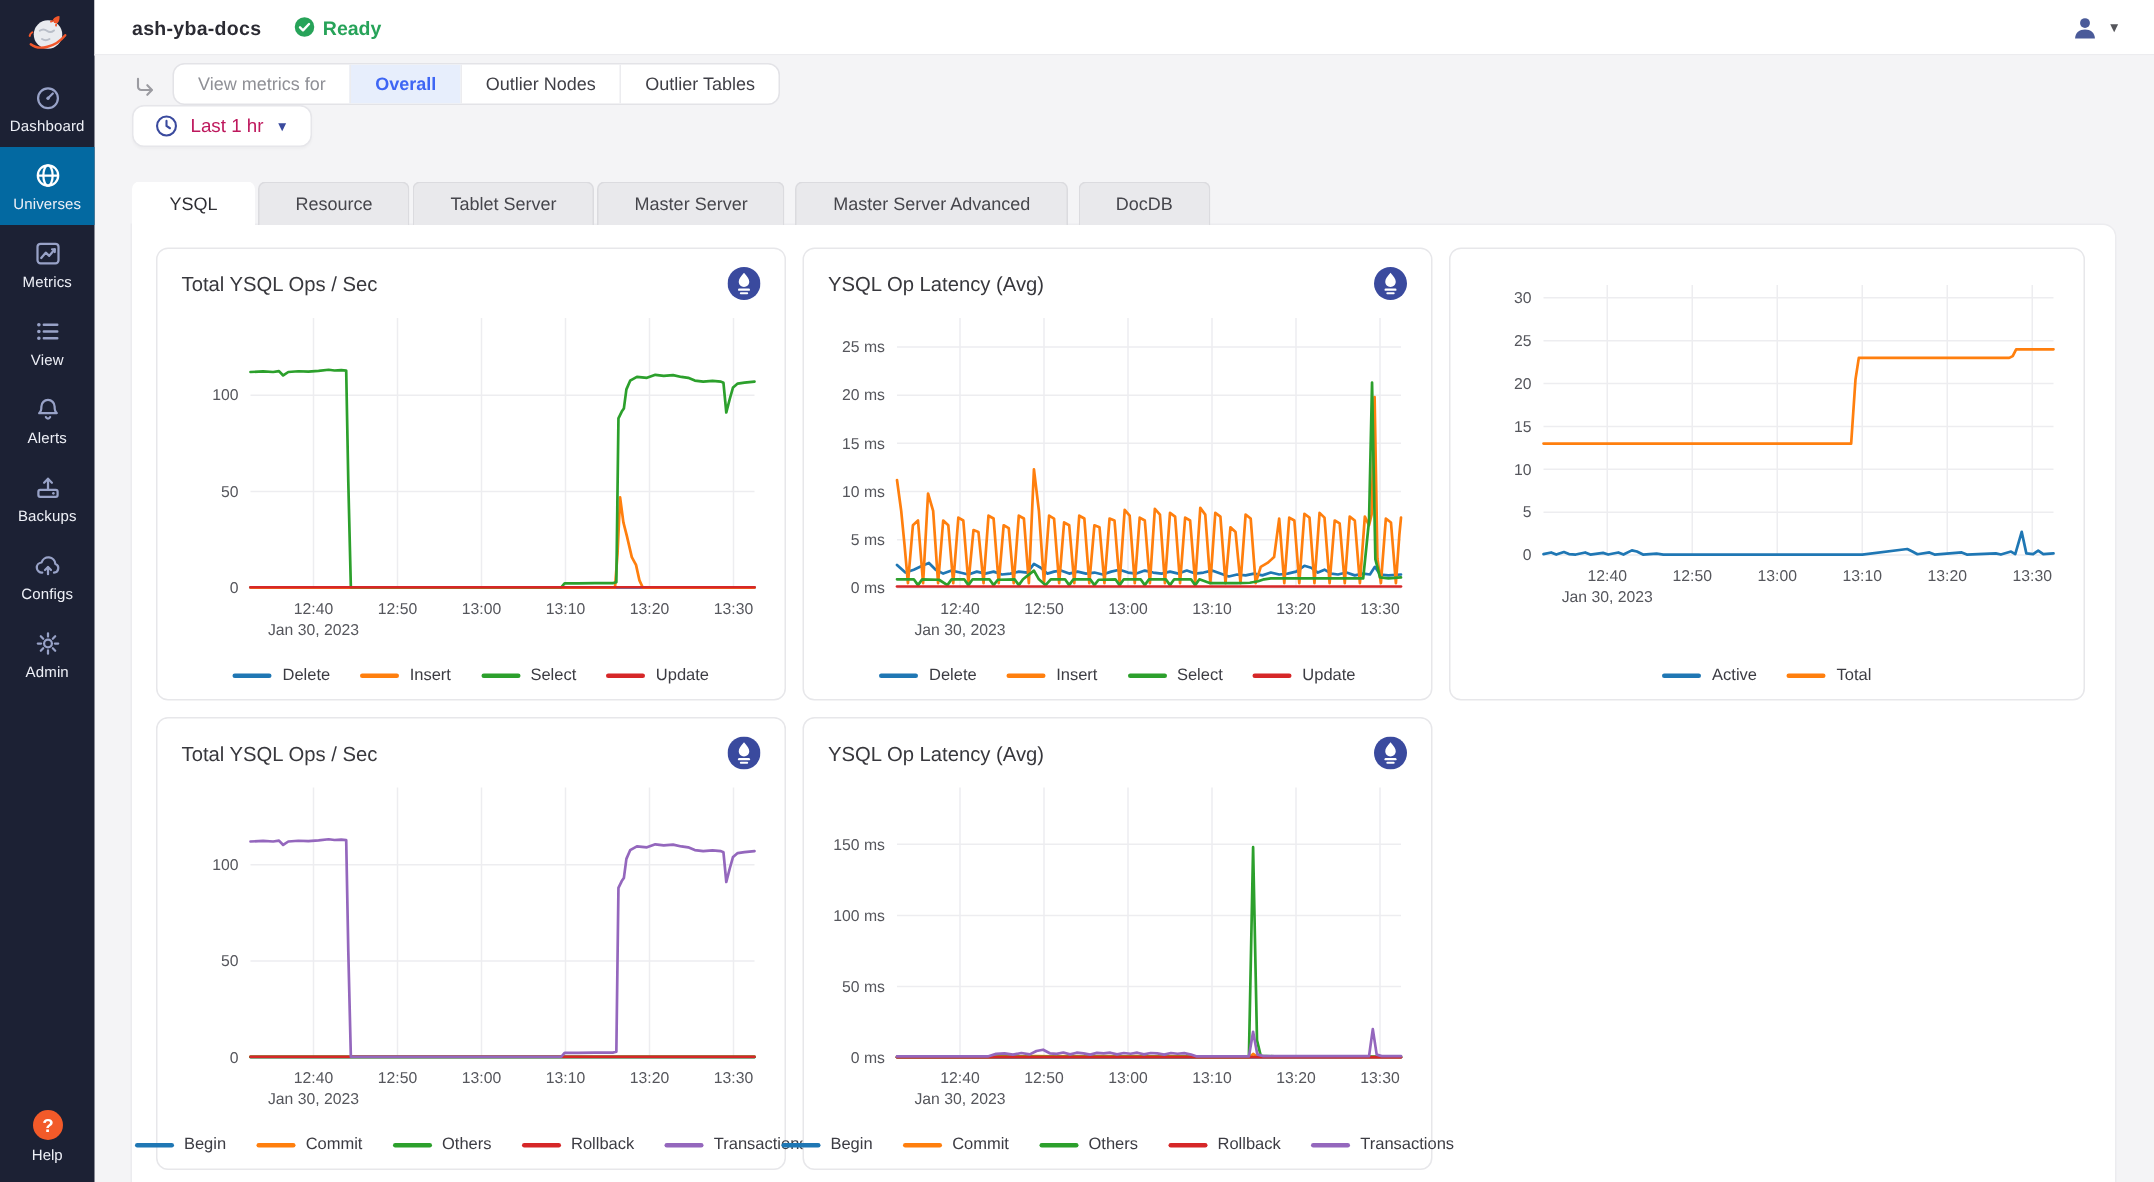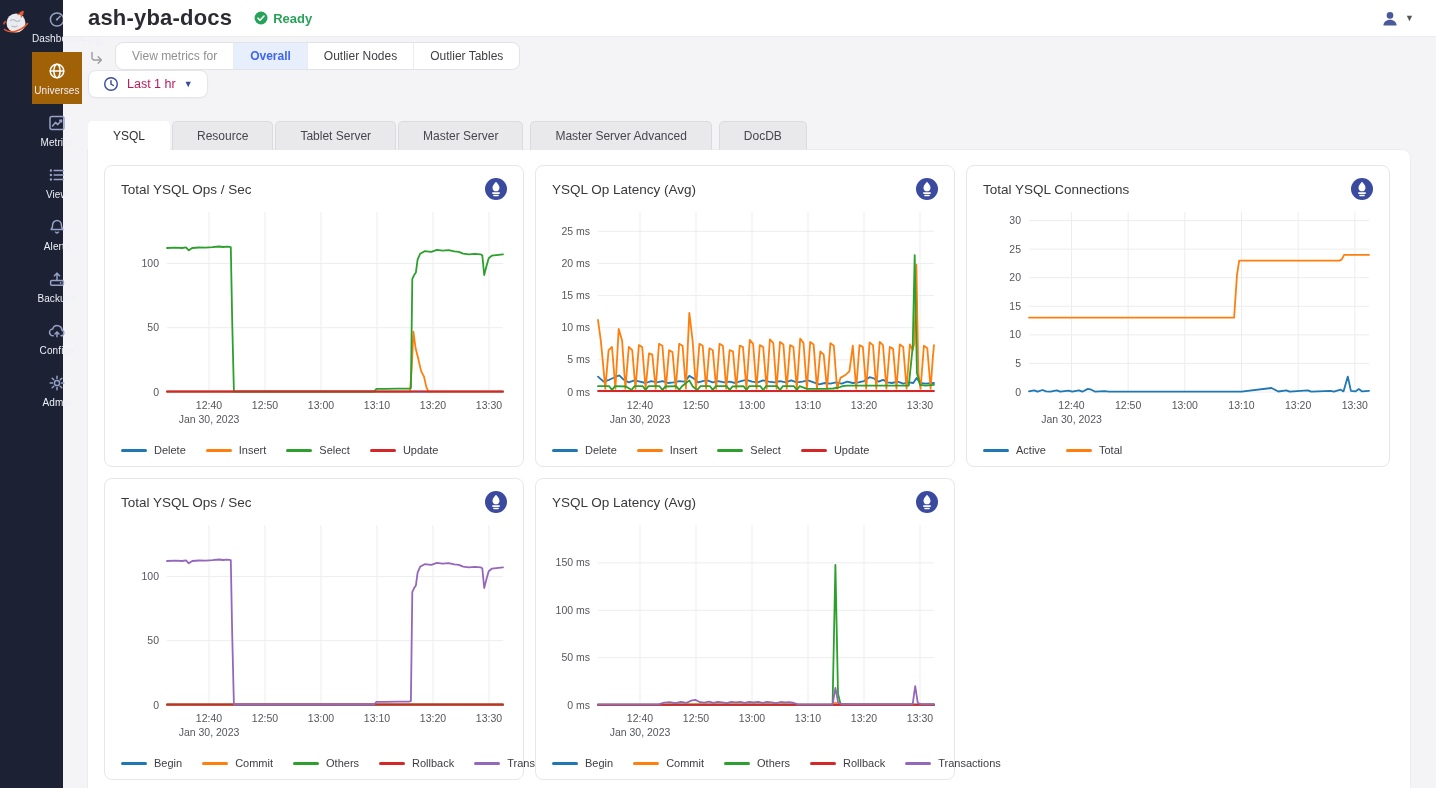--- a/index.html
+++ b/index.html
@@ -1,33 +1,33 @@
 <!DOCTYPE html>
 <html><head>
 <meta charset="utf-8">
 <style>
   * { margin:0; padding:0; box-sizing:border-box; }
   html,body { width:1436px; height:788px; overflow:hidden; font-family:"Liberation Sans", sans-serif; background:#f4f4f6; }
   .app { display:flex; width:100%; height:100%; }
 
   
-  .sidebar { width:63px; min-width:63px; background:#1c2134; display:flex; flex-direction:row; align-items:stretch; height:100%; }
+  .sidebar { width:63px; min-width:63px; background:#1c2134; display:flex; flex-direction:column; align-items:stretch; height:100%; }
   .logo-box { height:46px; display:flex; align-items:center; justify-content:center; }
   .nav-item { display:flex; flex-direction:column; align-items:center; padding:9px 0 8px; cursor:pointer; }
   .nav-item .nav-label { font-size:10px; color:#eef0f7; margin-top:4px; letter-spacing:.1px; }
-  .nav-item.active { background:#a16207; }
+  .nav-item.active { background:#0369a1; }
   .nav-item svg { display:block; }
   .nav-spacer { flex:1; }
   .help-item { display:flex; flex-direction:column; align-items:center; padding:10px 0 12px; cursor:pointer; }
   .help-item .nav-label { font-size:10px; color:#eef0f7; margin-top:4px; }
 
   
   .main { flex:1; display:flex; flex-direction:column; height:100%; }
   .topbar { height:37px; background:#fff; border-bottom:1px solid #ececef; display:flex; align-items:center; padding:0 22px 0 25px; }
-  .uni-title { font-size:22px; font-weight:bold; color:#2b2b33; letter-spacing:.2px; }
+  .uni-title { font-size:13px; font-weight:bold; color:#2b2b33; letter-spacing:.2px; }
   .ready-badge { display:flex; align-items:center; gap:5px; margin-left:22px; }
   .ready-badge span { color:#27a359; font-size:13px; font-weight:bold; }
   .topbar-right { margin-left:auto; display:flex; align-items:center; gap:6px; cursor:pointer; }
   .user-caret { font-size:9px; color:#55565c; }
 
   .content { flex:1; padding:4px 26px 0 25px; overflow:hidden; }
 
   
   .controls-row { display:flex; justify-content:space-between; align-items:flex-start; margin-top:1px;flex-direction:column; }
   .metrics-for { display:flex; align-items:center; gap:10px; }
@@ -48,21 +48,21 @@
   .tab.gap-before { margin-left:5px; }
 
   
   .panel { background:#fff; border-radius:0 8px 8px 8px; box-shadow:0 0 0 1px #ececef; height:650px; padding:15px 16px; }
   .charts-grid { display:grid; grid-template-columns:420px 420px 424px; gap:11px; }
   .chart-card { background:#fff; border:1px solid #e7e7ea; border-radius:8px; height:302px; padding:12px 16px 10px; display:flex; flex-direction:column; }
   .chart-head { display:flex; align-items:center; justify-content:space-between; }
   .chart-title { font-size:13.5px; color:#38383d; }
   .prom-icon { cursor:pointer; line-height:0; }
   .plot { margin-top:4px; }
-  .legend { margin-top:auto; display:flex; align-items:center; gap:20px; }
+  .legend { margin-top:auto; display:flex; justify-content:center; align-items:center; gap:20px; }
   .legend-item { display:flex; align-items:center; gap:7px; cursor:pointer; }
   .legend-swatch { width:26px; height:3px; border-radius:2px; }
   .legend-name { font-size:11px; color:#3c3c43; }
   .col2 { grid-column:2; }
   text.tick { font-size:10.5px; fill:#55565c; font-family:"Liberation Sans",sans-serif; }
 </style>
 </head>
 <body>
 
 <div class="app">
@@ -329,29 +329,20 @@
                   <span class="legend-name">Select</span>
                 </div>
                 <div class="legend-item">
                   <span class="legend-swatch" style="background: rgb(214, 39, 40);"></span>
                   <span class="legend-name">Update</span>
                 </div>
               </div>
           </div>
 
           <div class="chart-card">
-            <div class="chart-head">
-              <span class="chart-title">Total YSQL Connections</span>
-              <span class="prom-icon"><svg width="22" height="22" viewBox="0 0 22 22">
-                    <circle cx="11" cy="11" r="11" fill="#3a4a9e"></circle>
-                    <path d="M11 3.8c-2.3 2.5-3.5 4.3-3.5 6.1 0 2 1.6 3.4 3.5 3.4s3.5-1.4 3.5-3.4c0-1.8-1.2-3.6-3.5-6.1z" fill="#fff"></path>
-                    <rect x="7" y="14.3" width="8" height="1.6" rx="0.8" fill="#fff"></rect>
-                    <rect x="8.2" y="16.8" width="5.6" height="1.4" rx="0.7" fill="#fff"></rect>
-                  </svg></span>
-            </div>
             <div class="plot"><svg width="392" height="232">
                   <line x1="88.5" y1="8" x2="88.5" y2="188" stroke="#ededf0" stroke-width="1"></line>
                   <text x="88.5" y="205" text-anchor="middle" class="tick">12:40</text>
                   <text x="88.5" y="219" text-anchor="middle" class="tick">Jan 30, 2023</text>
                   <line x1="145.16666666666669" y1="8" x2="145.16666666666669" y2="188" stroke="#ededf0" stroke-width="1"></line>
                   <text x="145.16666666666669" y="205" text-anchor="middle" class="tick">12:50</text>
                   <line x1="201.83333333333331" y1="8" x2="201.83333333333331" y2="188" stroke="#ededf0" stroke-width="1"></line>
                   <text x="201.83333333333331" y="205" text-anchor="middle" class="tick">13:00</text>
                   <line x1="258.5" y1="8" x2="258.5" y2="188" stroke="#ededf0" stroke-width="1"></line>
                   <text x="258.5" y="205" text-anchor="middle" class="tick">13:10</text>

